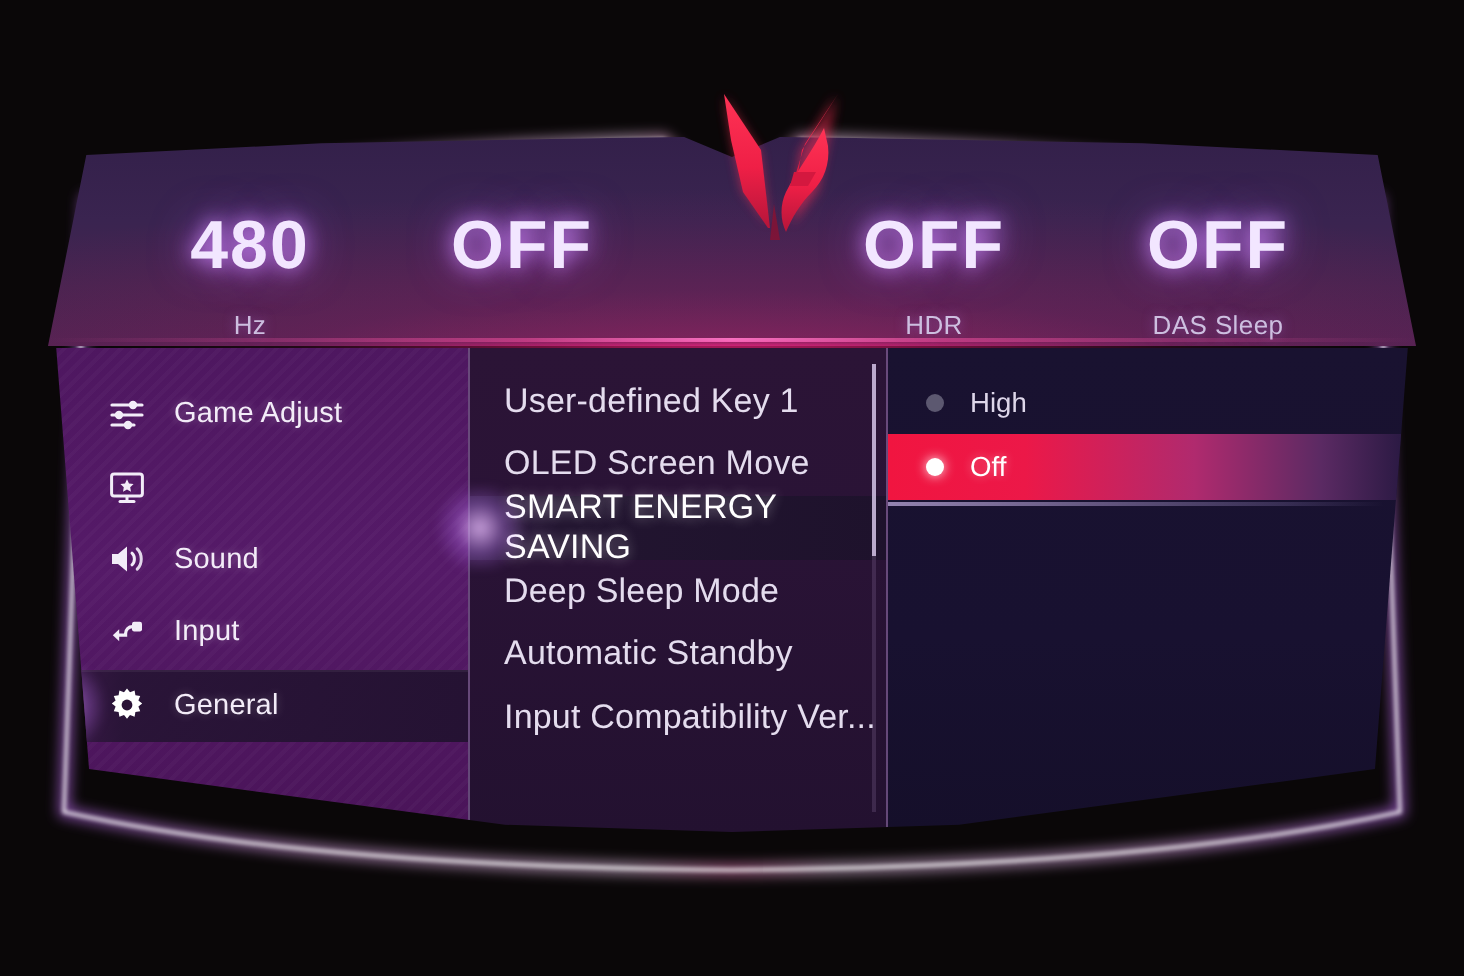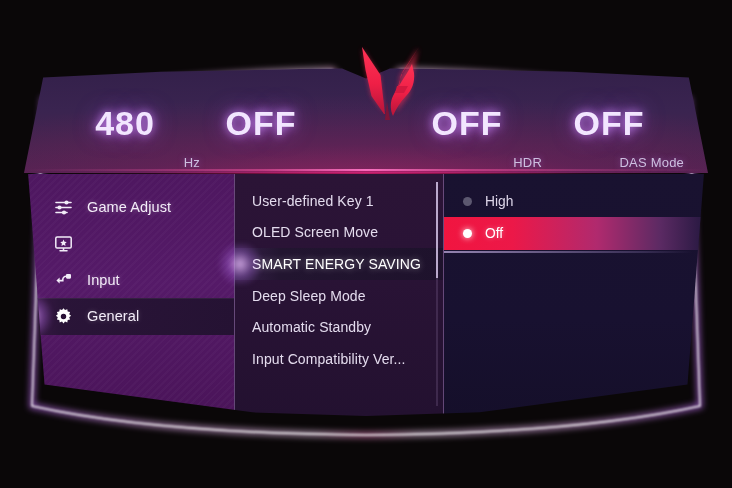--- a/index.html
+++ b/index.html
@@ -33,21 +33,20 @@
     position:absolute; top:38px; text-align:center; width:150px;
   }
   .stat .val{
     font-size:34px; font-weight:700; letter-spacing:1px; line-height:1;
     color:#f2e6ff;
     text-shadow:0 0 10px rgba(210,140,255,.95), 0 0 22px rgba(190,90,255,.65);
   }
   .stat .lab{
     margin-top:15px; font-size:13px; color:#cdbfe0; letter-spacing:.2px;
     text-shadow:0 0 6px rgba(180,120,230,.5);
-    text-align:right;
   }
   #stat0{ left:26px;  }
   #stat1{ left:162px; }
   #stat2{ left:368px; }
   #stat3{ left:510px; }
 
   
   .logo{ position:absolute; left:316px; top:-22px; width:100px; height:74px; }
 
   
@@ -106,21 +105,21 @@
     content:""; position:absolute; left:-16px; top:-6px; width:44px; height:48px;
     background:radial-gradient(circle at 50% 50%, rgba(240,190,255,.85) 0%, rgba(200,120,255,.35) 38%, rgba(160,80,220,0) 72%);
     filter:blur(2px);
   }
 
   
   #mid-rows{ padding-top:11px; }
   .srow{
     position:relative; height:31.6px; display:flex; align-items:center; padding-left:17px;
   }
-  .srow .txt{ font-size:14px; color:#e4dcee; letter-spacing:.1px; }
+  .srow .txt{ font-size:17px; color:#e4dcee; letter-spacing:.1px; }
   .srow.sel{
     background:linear-gradient(90deg, rgba(56,34,74,.95) 0%, rgba(34,21,48,.98) 22%, rgba(30,18,44,1) 100%);
   }
   .srow.sel .txt{ color:#ffffff; text-shadow:0 0 6px rgba(255,255,255,.45); }
   .srow.sel::before{
     content:""; position:absolute; left:-18px; top:-5px; width:46px; height:42px;
     background:radial-gradient(circle at 50% 50%, rgba(235,190,255,.8) 0%, rgba(190,120,250,.3) 40%, rgba(150,80,220,0) 74%);
     filter:blur(2px);
   }
 
@@ -210,21 +209,21 @@
         </div>
         <div class="stat" id="stat1">
           <div class="val">OFF</div>
         </div>
         <div class="stat" id="stat2">
           <div class="val">OFF</div>
           <div class="lab">HDR</div>
         </div>
         <div class="stat" id="stat3">
           <div class="val">OFF</div>
-          <div class="lab">DAS Mode</div>
+          <div class="lab">DAS Sleep</div>
         </div>
       </div>
     </div>
 
     <svg class="logo" viewBox="0 0 100 74">
       <defs>
         <linearGradient id="lgg" x1="0" y1="0" x2="0" y2="1">
           <stop offset="0" stop-color="#ff3355"></stop>
           <stop offset=".55" stop-color="#ef1f46"></stop>
           <stop offset="1" stop-color="#b5153a"></stop>
@@ -277,20 +276,30 @@
             <span class="ico">
               <svg width="19" height="19" viewBox="0 0 19 19">
                 <rect x="1.8" y="3" width="15.4" height="11" rx="1.3" fill="none" stroke="#f2ecf8" stroke-width="1.5"></rect>
                 <path d="M9.5 5.6 l1 2.1 2.3.3 -1.7 1.6 .4 2.3 -2-1.1 -2 1.1 .4-2.3 -1.7-1.6 2.3-.3 Z" fill="#f2ecf8"></path>
                 <line x1="9.5" y1="14" x2="9.5" y2="16.6" stroke="#f2ecf8" stroke-width="1.5"></line>
                 <line x1="6" y1="16.8" x2="13" y2="16.8" stroke="#f2ecf8" stroke-width="1.5" stroke-linecap="round"></line>
               </svg>
             </span>
           </div>
 
+          <div class="mrow">
+            <span class="ico">
+              <svg width="19" height="19" viewBox="0 0 19 19">
+                <path d="M2 7 H5 L9.5 3.2 V15.8 L5 12 H2 Z" fill="#f2ecf8"></path>
+                <path d="M12 6.6 C13.6 8, 13.6 11, 12 12.4" fill="none" stroke="#f2ecf8" stroke-width="1.5" stroke-linecap="round"></path>
+                <path d="M14.6 4.4 C17.3 7, 17.3 12, 14.6 14.6" fill="none" stroke="#f2ecf8" stroke-width="1.5" stroke-linecap="round" opacity=".9"></path>
+              </svg>
+            </span>
+            <span class="txt">Sound</span>
+          </div>
 
           <div class="mrow">
             <span class="ico">
               <svg width="19" height="19" viewBox="0 0 19 19">
                 <path d="M16 6.3 H12.2 a3.4 3.4 0 0 0 -3.4 3.4 v0.9 H5.5" fill="none" stroke="#f2ecf8" stroke-width="1.6" stroke-linecap="round"></path>
                 <path d="M5.6 7.6 L2.4 10.6 L5.6 13.6 Z" fill="#f2ecf8"></path>
                 <rect x="12" y="3.9" width="5" height="4.8" rx="1.1" fill="#f2ecf8"></rect>
               </svg>
             </span>
             <span class="txt">Input</span>

